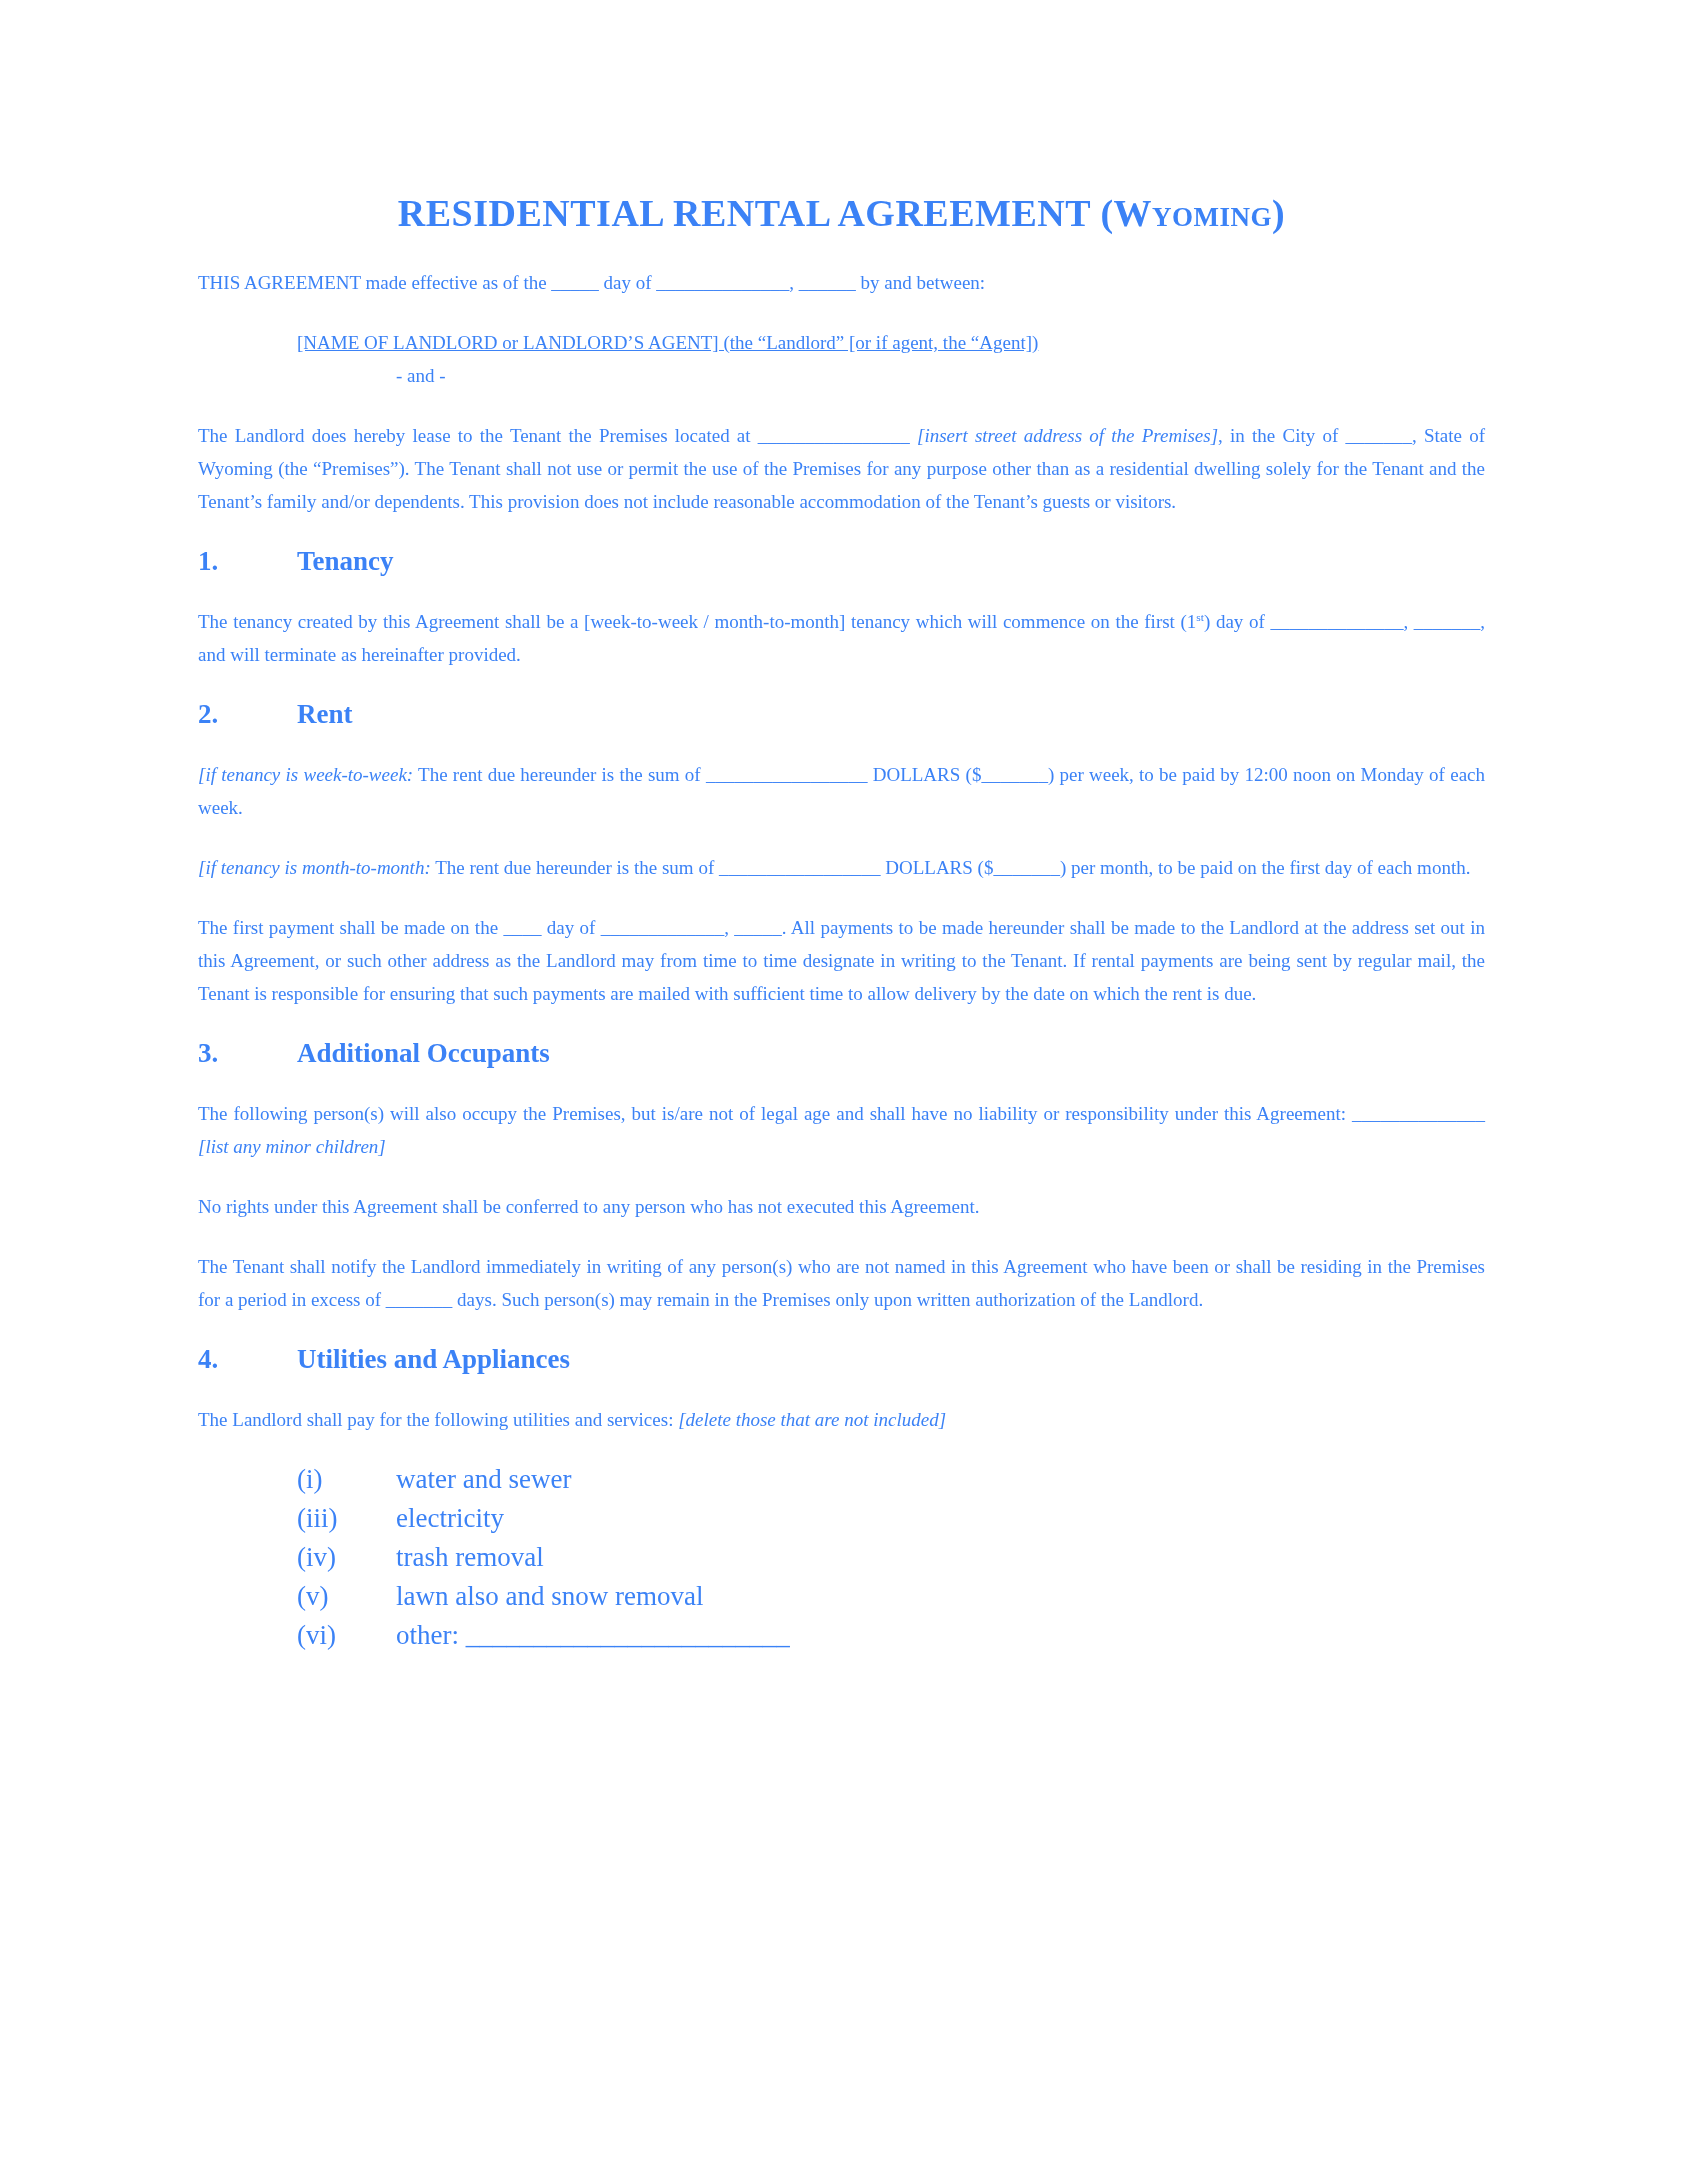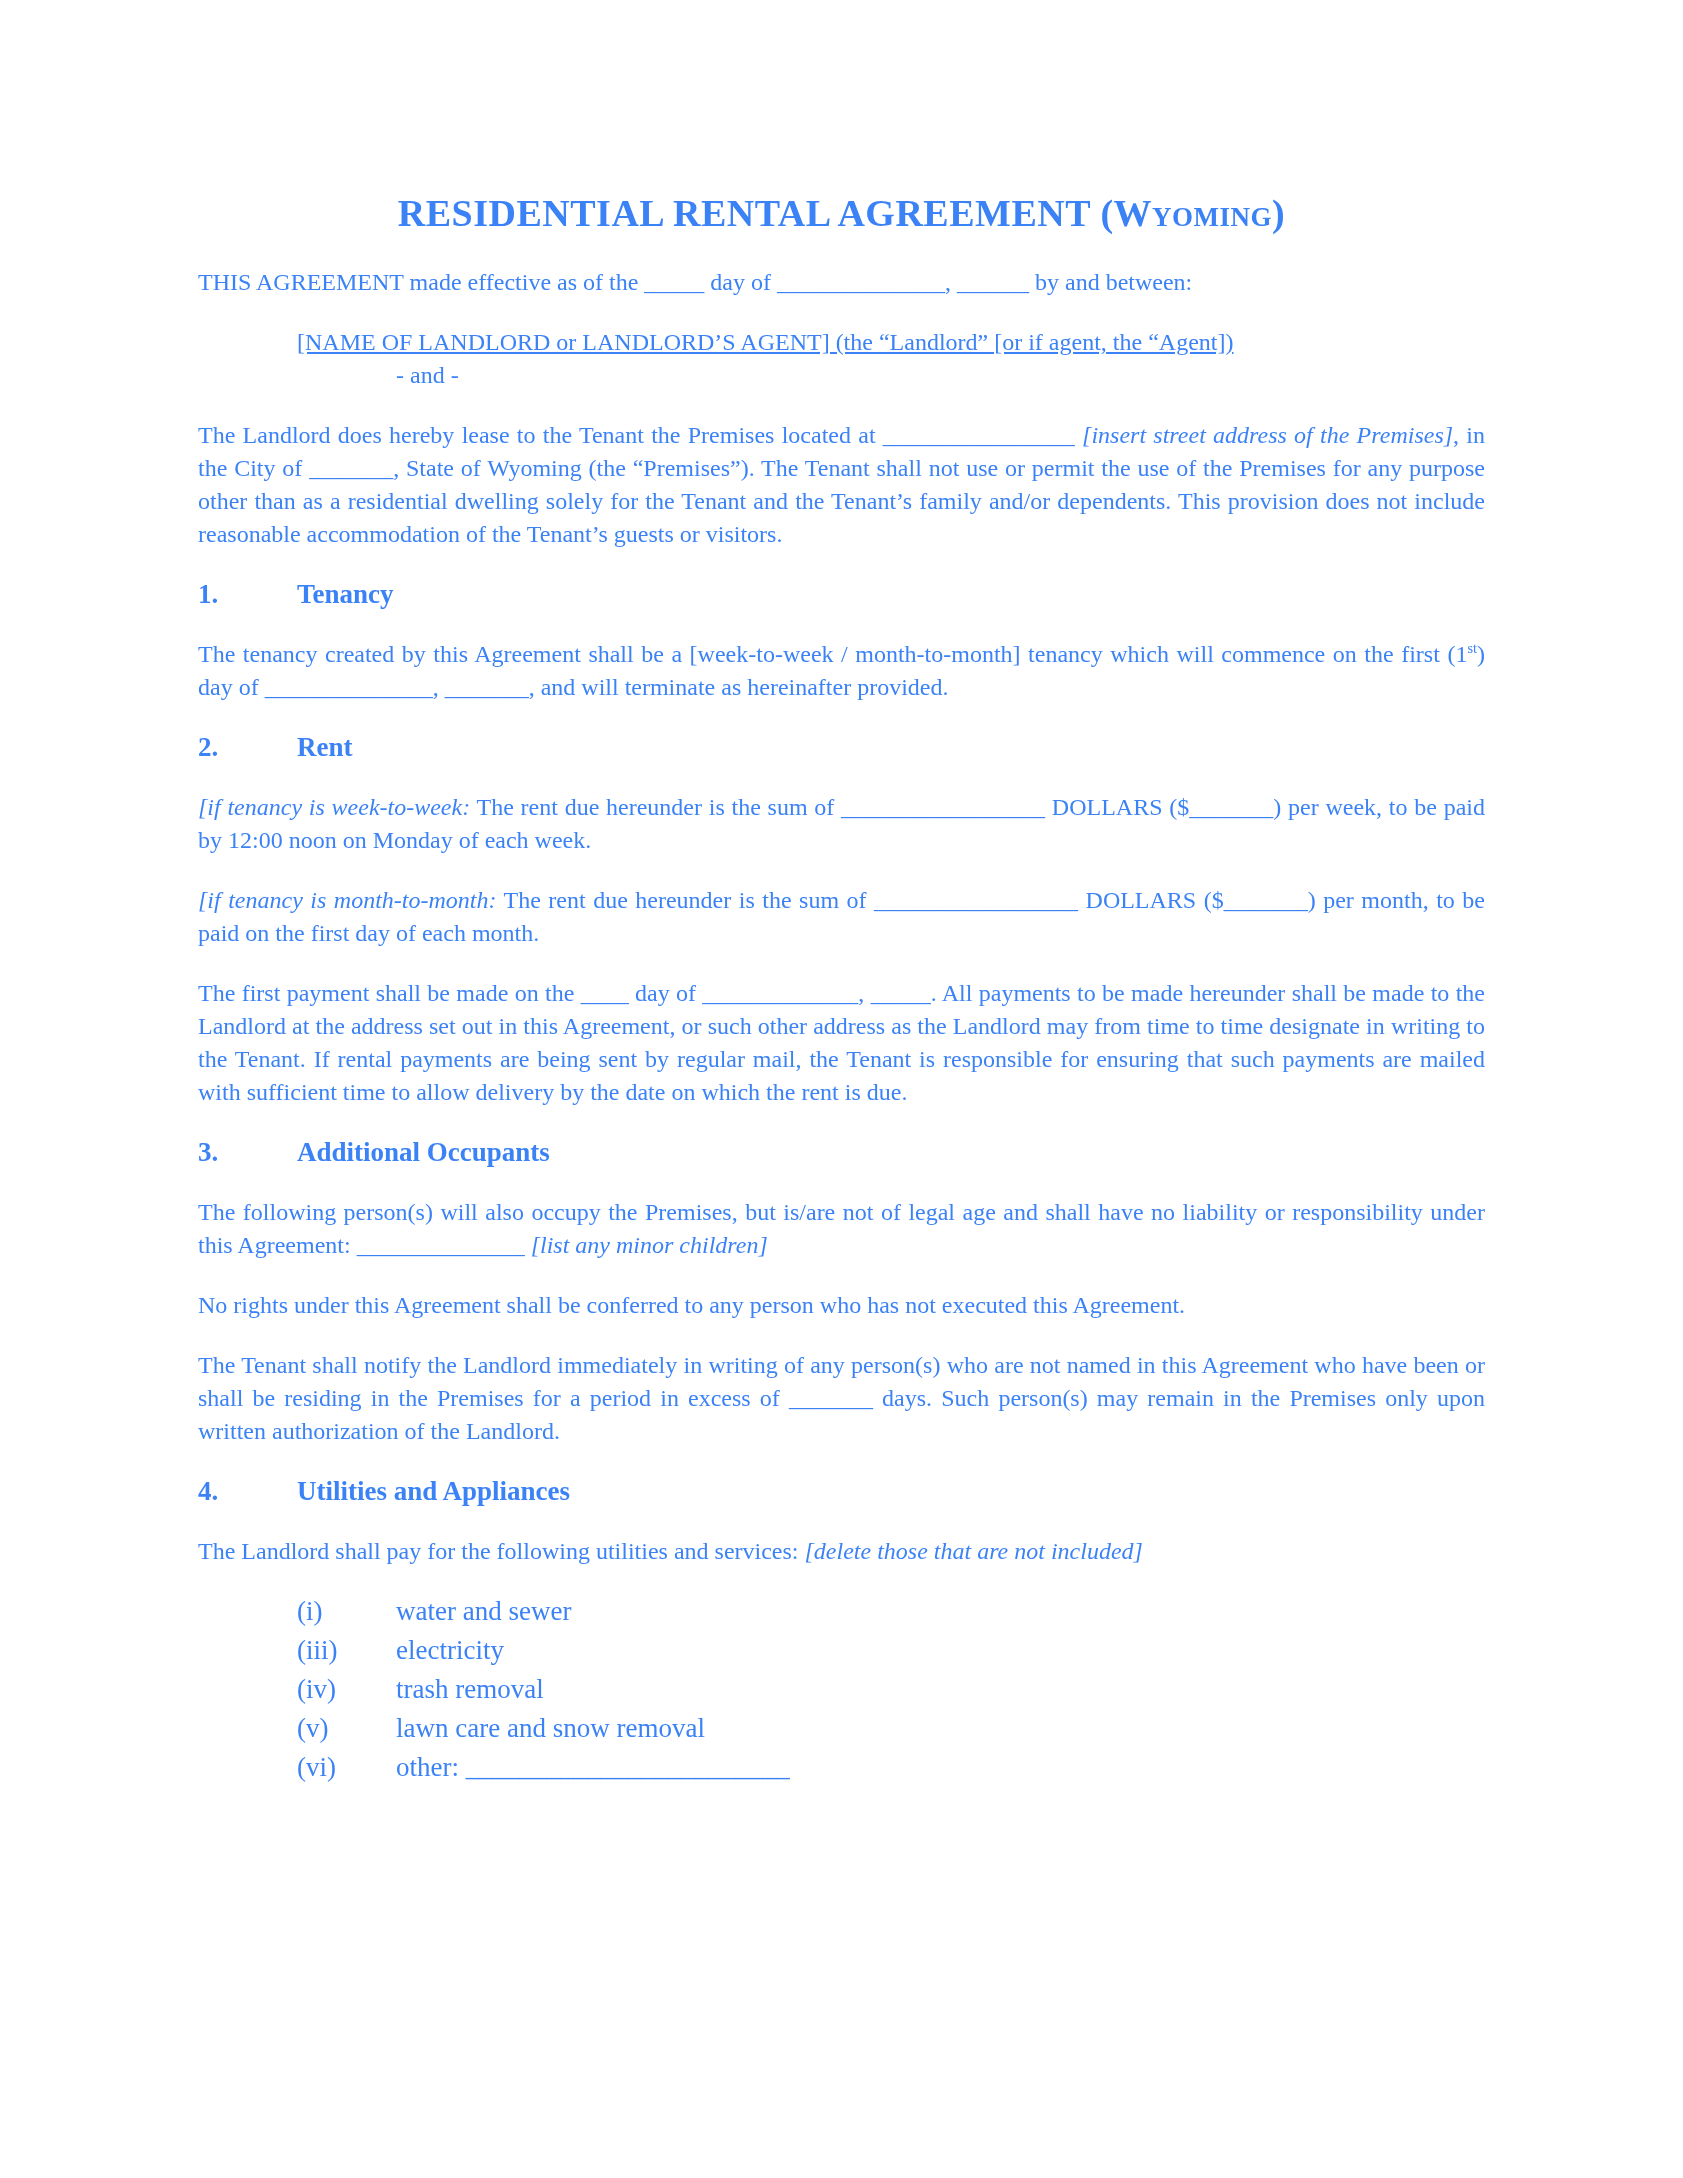--- a/index.html
+++ b/index.html
@@ -16,21 +16,21 @@
   .title {
     margin: 0 0 30px 0;
     text-align: center;
     font-size: 38px;
     line-height: 46px;
     font-weight: bold;
     letter-spacing: 0.5px;
   }
   .smallcaps { font-variant: small-caps; }
   .para {
-    font-size: 24px;
+    font-size: 19px;
     line-height: 33px;
     text-align: justify;
     margin: 0 0 27px 0;
   }
   .left { text-align: left; }
   .tight { margin-bottom: 0; }
   .indent-1 { margin-left: 99px; text-decoration: underline; }
   .indent-2 { margin-left: 198px; }
   .heading {
     display: flex;
@@ -91,21 +91,21 @@
       <div class="list-item">
         <span class="li-num">(iii)</span>
         <span class="li-text"><span>electricity</span></span>
       </div>
       <div class="list-item">
         <span class="li-num">(iv)</span>
         <span class="li-text"><span>trash removal</span></span>
       </div>
       <div class="list-item">
         <span class="li-num">(v)</span>
-        <span class="li-text"><span>lawn care and snow removal</span></span>
+        <span class="li-text"><span>lawn also and snow removal</span></span>
       </div>
       <div class="list-item">
         <span class="li-num">(vi)</span>
         <span class="li-text"><span>other: ________________________</span></span>
       </div>
     </div>
 </div>
 
 
 </body></html>

